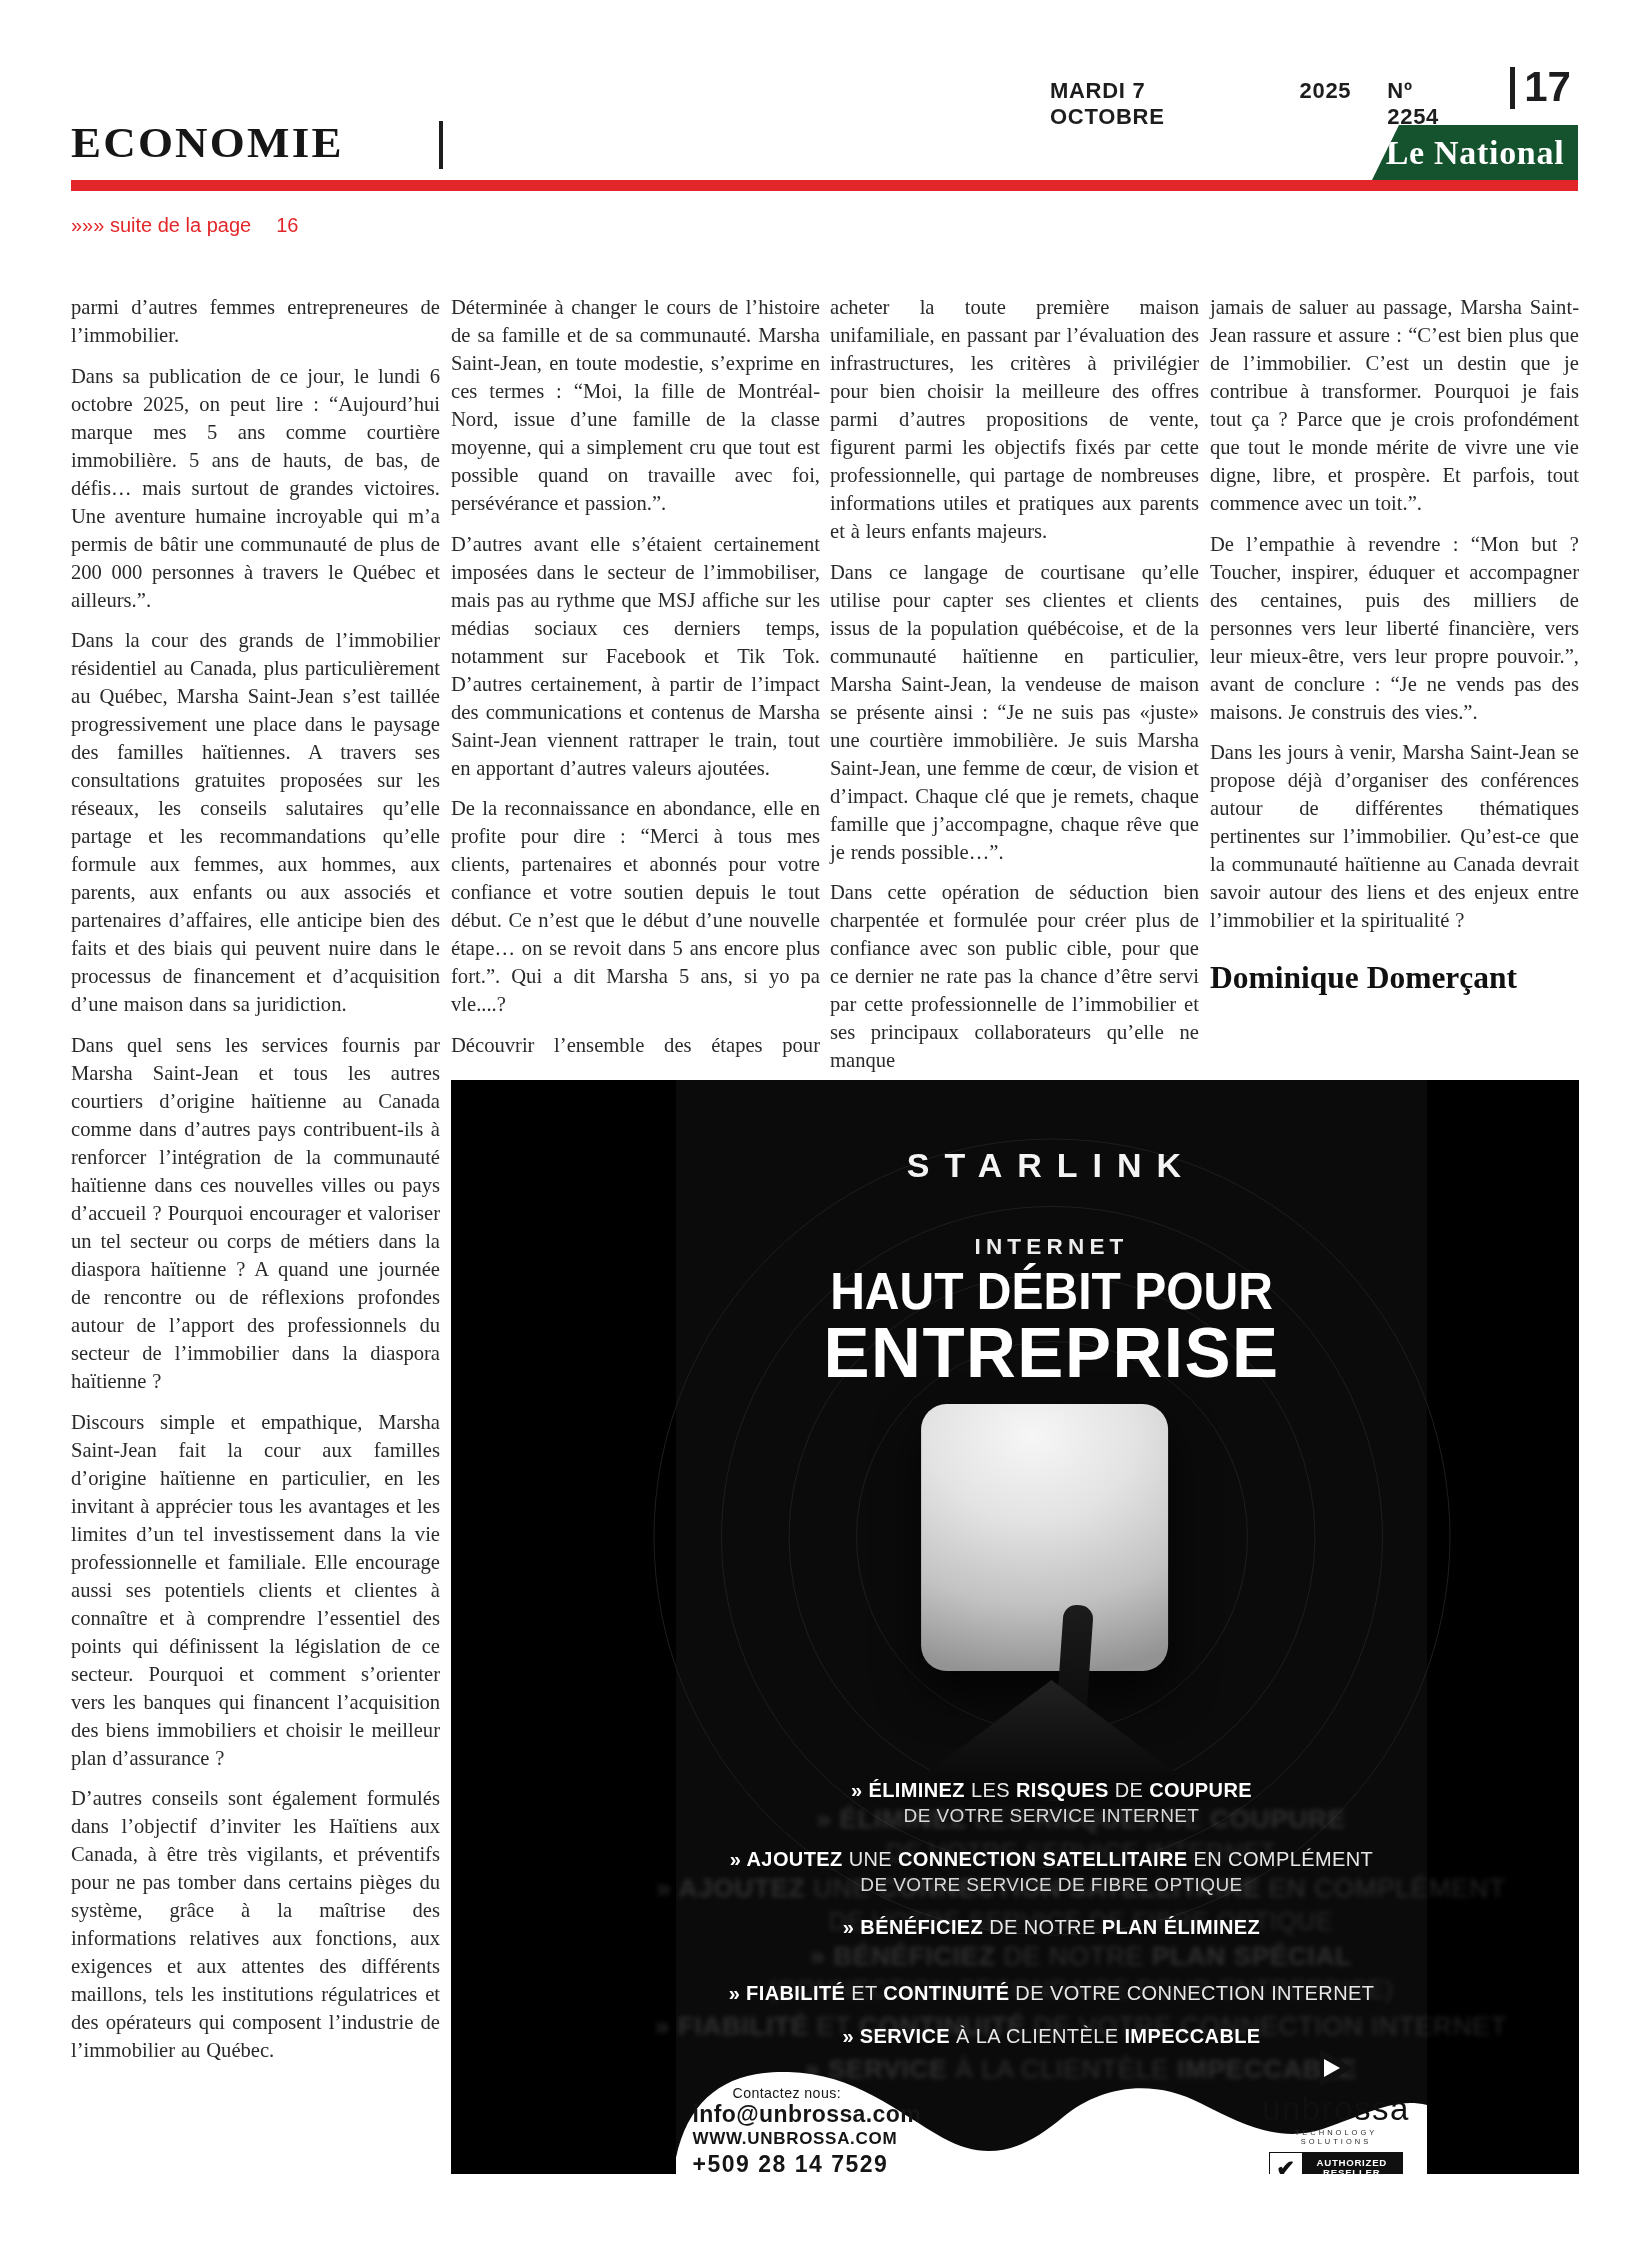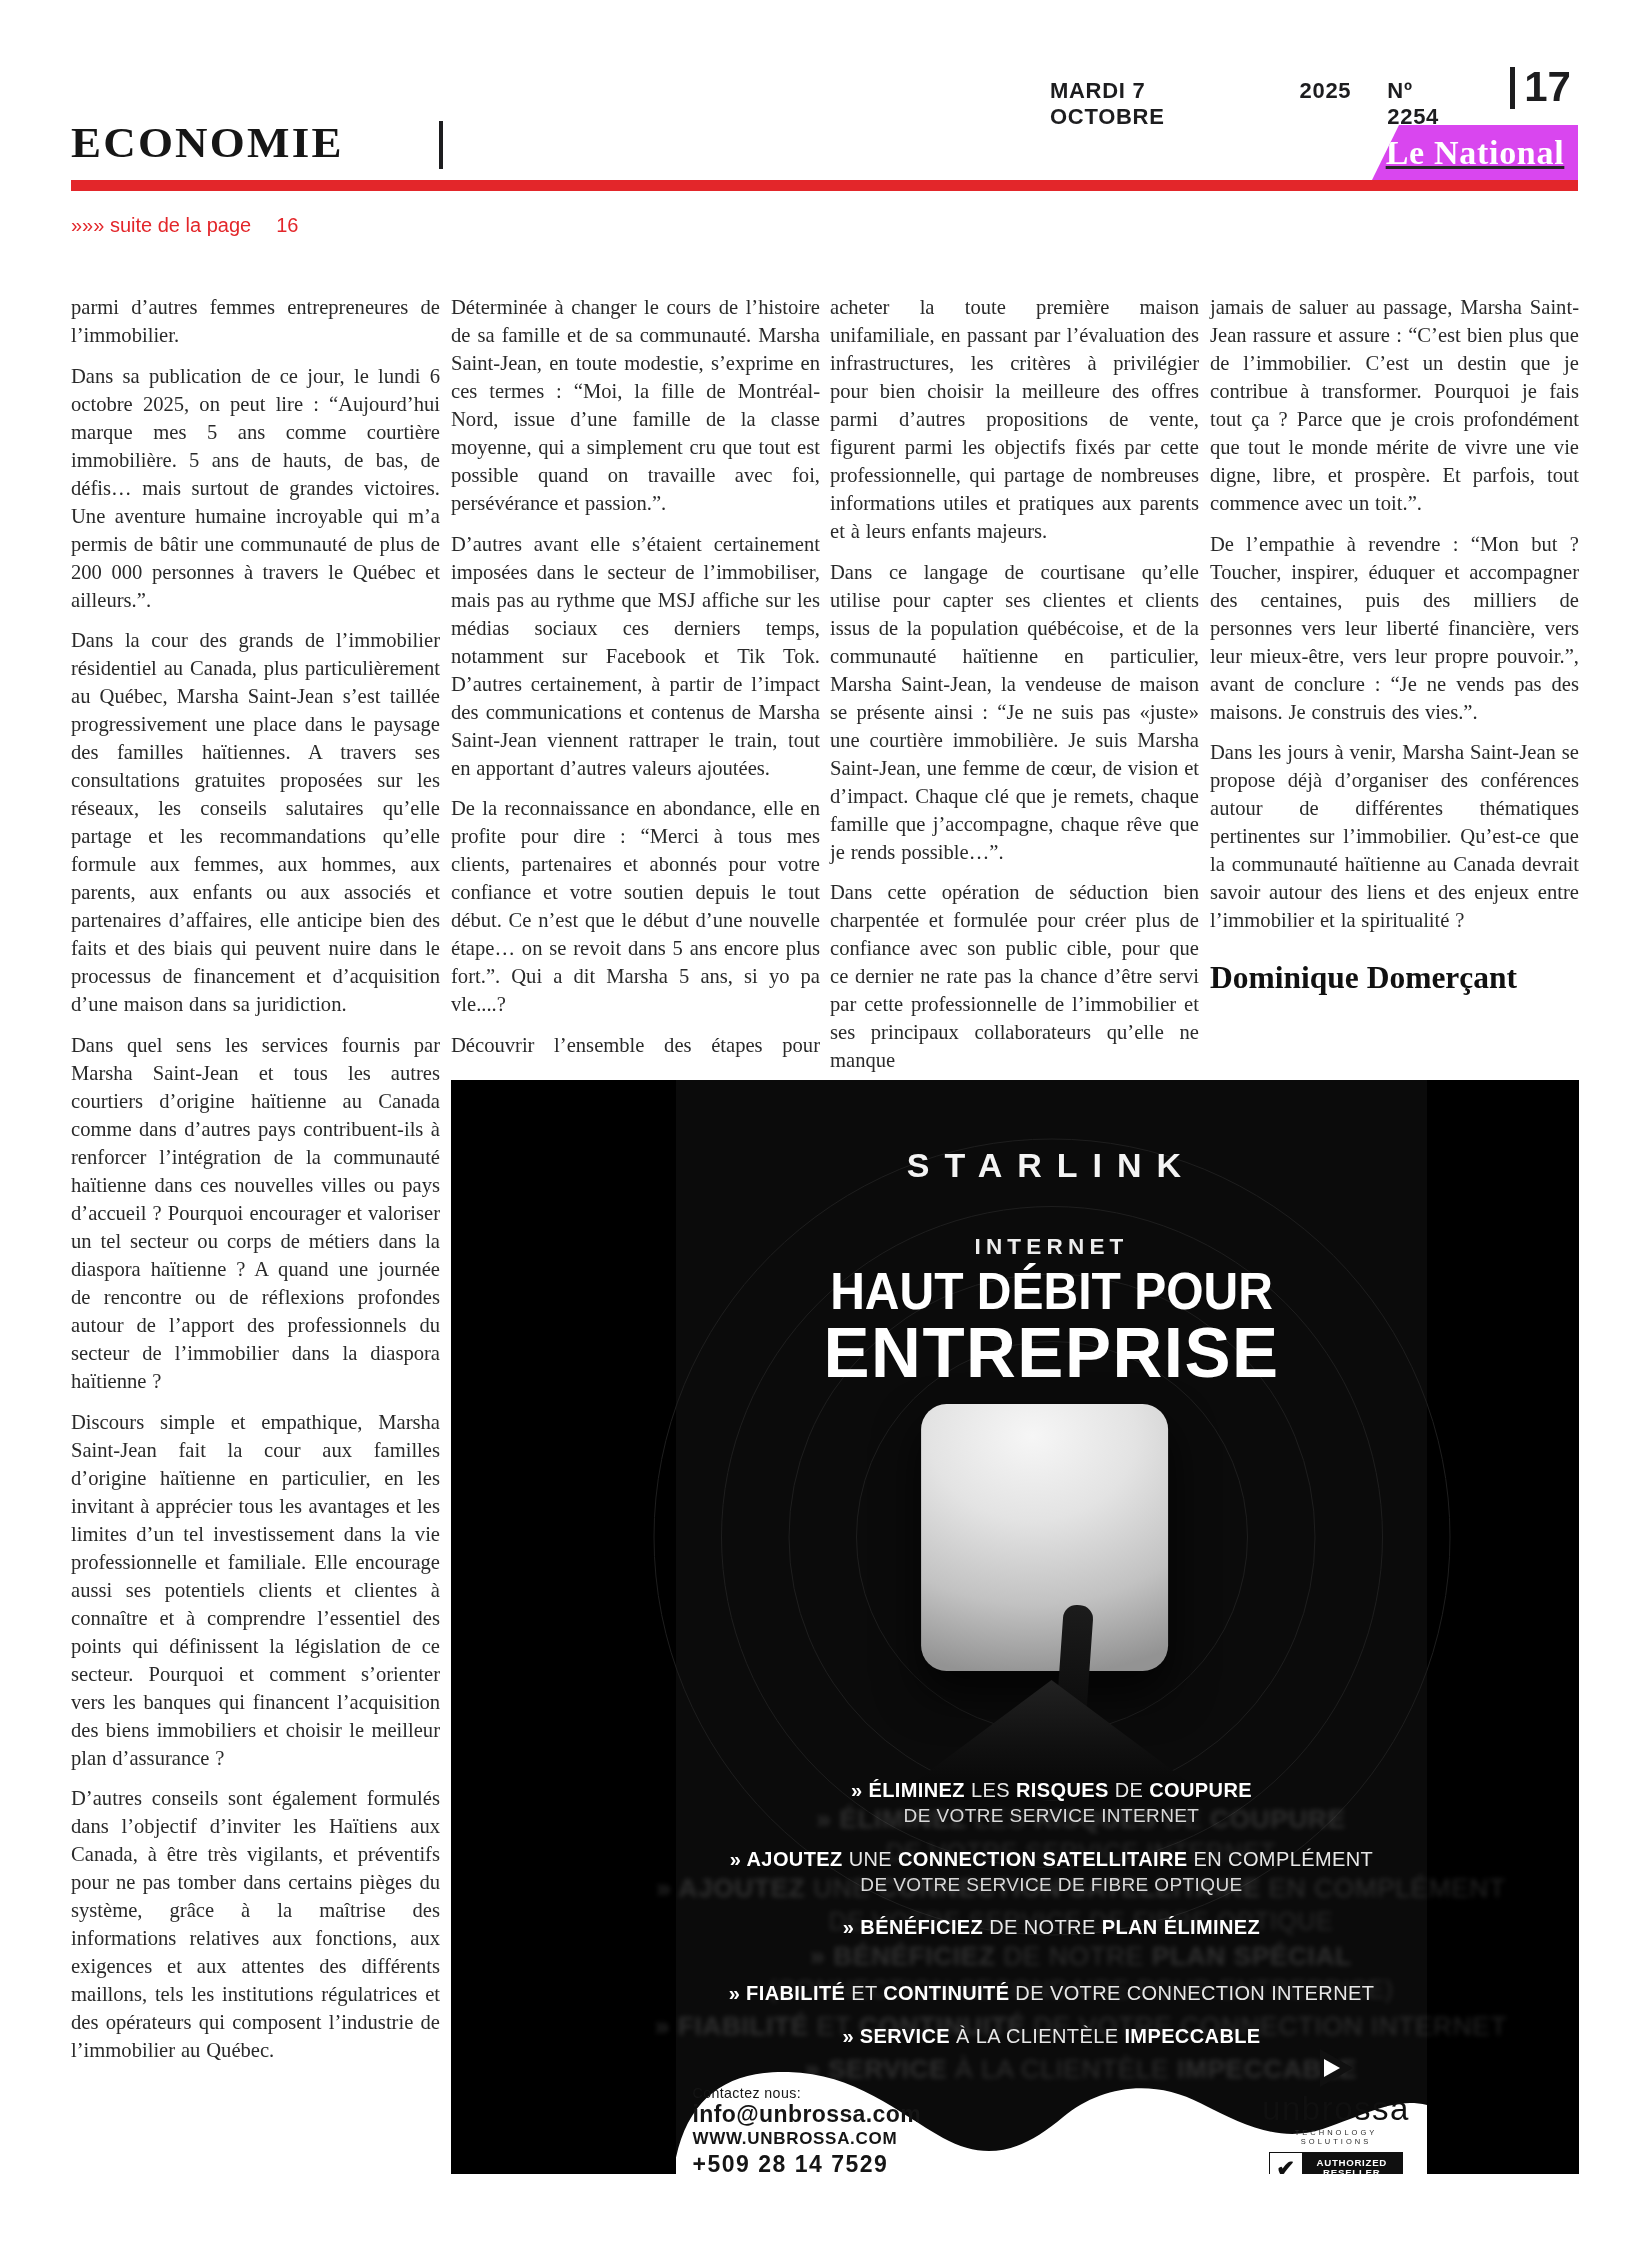--- a/index.html
+++ b/index.html
@@ -62,21 +62,21 @@
     font-family:"Liberation Sans",sans-serif;color:#e8e8e8;}
   .bullet .l1{font-size:20px;letter-spacing:0.4px;line-height:27px;}
   .bullet .l2{font-size:19px;letter-spacing:0.4px;line-height:24px;color:#d9d9d9;}
   .bullet .b{font-weight:bold;color:#fff;}
   .bullet .main{position:relative;z-index:2;}
   .bullet .ghost{position:absolute;left:50%;top:33px;width:100%;z-index:1;
     transform:translateX(-46%) scale(1.32);opacity:.14;filter:blur(2.2px);color:#fff;}
   #ad-wave{position:absolute;left:0;bottom:0;width:751px;height:150px;}
   #ad-contact{position:absolute;left:16.5px;top:1006px;z-index:5;
     font-family:"Liberation Sans",sans-serif;color:#151515;line-height:1.1;}
-  #contact-label{font-size:14.2px;letter-spacing:0.4px;}
+  #contact-label{font-size:14.2px;letter-spacing:0.4px;margin-left:40px;}
   #contact-email{font-size:23px;font-weight:bold;letter-spacing:0.4px;}
   #contact-web{font-size:17px;font-weight:bold;letter-spacing:0.7px;margin-top:3px;}
   #contact-phone{font-size:23px;font-weight:bold;letter-spacing:1.5px;margin-top:3px;}
   #vendor{position:absolute;left:585px;top:969px;width:150px;text-align:center;z-index:5;
     font-family:"Liberation Sans",sans-serif;color:#101010;}
   #play-icon{display:inline-block;width:0;height:0;border-left:33px solid #101010;
     border-top:19.5px solid transparent;border-bottom:19.5px solid transparent;position:relative;}
   #play-icon-notch{position:absolute;left:-28.5px;top:-9px;width:0;height:0;
     border-left:16.5px solid #fff;border-top:9px solid transparent;border-bottom:9px solid transparent;}
   #vendor-name{font-size:33px;font-weight:400;letter-spacing:1.5px;line-height:33px;margin-top:1.5px;}
@@ -95,21 +95,21 @@
   <span>2025</span>
   <span>Nº 2254</span>
 </div>
 <div id="pageno-wrap">
   <div id="pageno-bar"></div>
   <div id="page-number">17</div>
 </div>
 <div id="section-title">ECONOMIE</div>
 <div id="section-divider"></div>
 <div id="red-rule" style="background: rgb(227, 38, 42);"></div>
-<div id="brand-box" style="background: #d946ef; text-decoration: underline;">
+<div id="brand-box" style="background: #14532d;">
   <span>Le National</span>
 </div>
 <div id="continuation" style="color: rgb(227, 38, 42);">
   <span>»»»</span>
   <span>suite de la page</span>
   <span class="pg">16</span>
 </div>
 
 <div id="col-0" class="article-col">
     <p class="para">parmi d’autres femmes entrepreneures de l’immobilier.</p>

